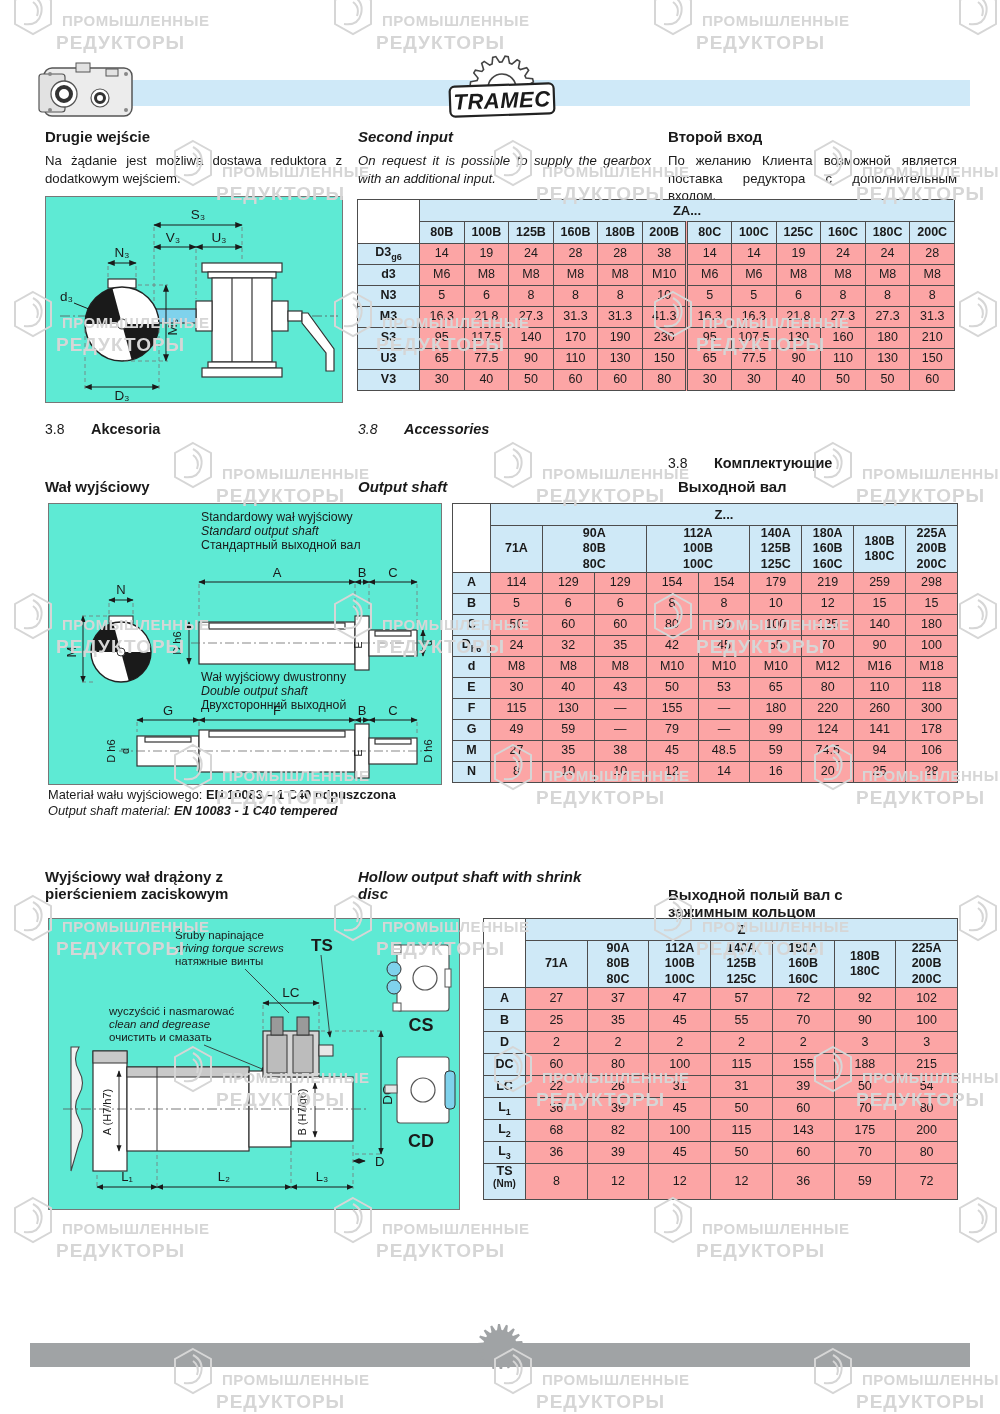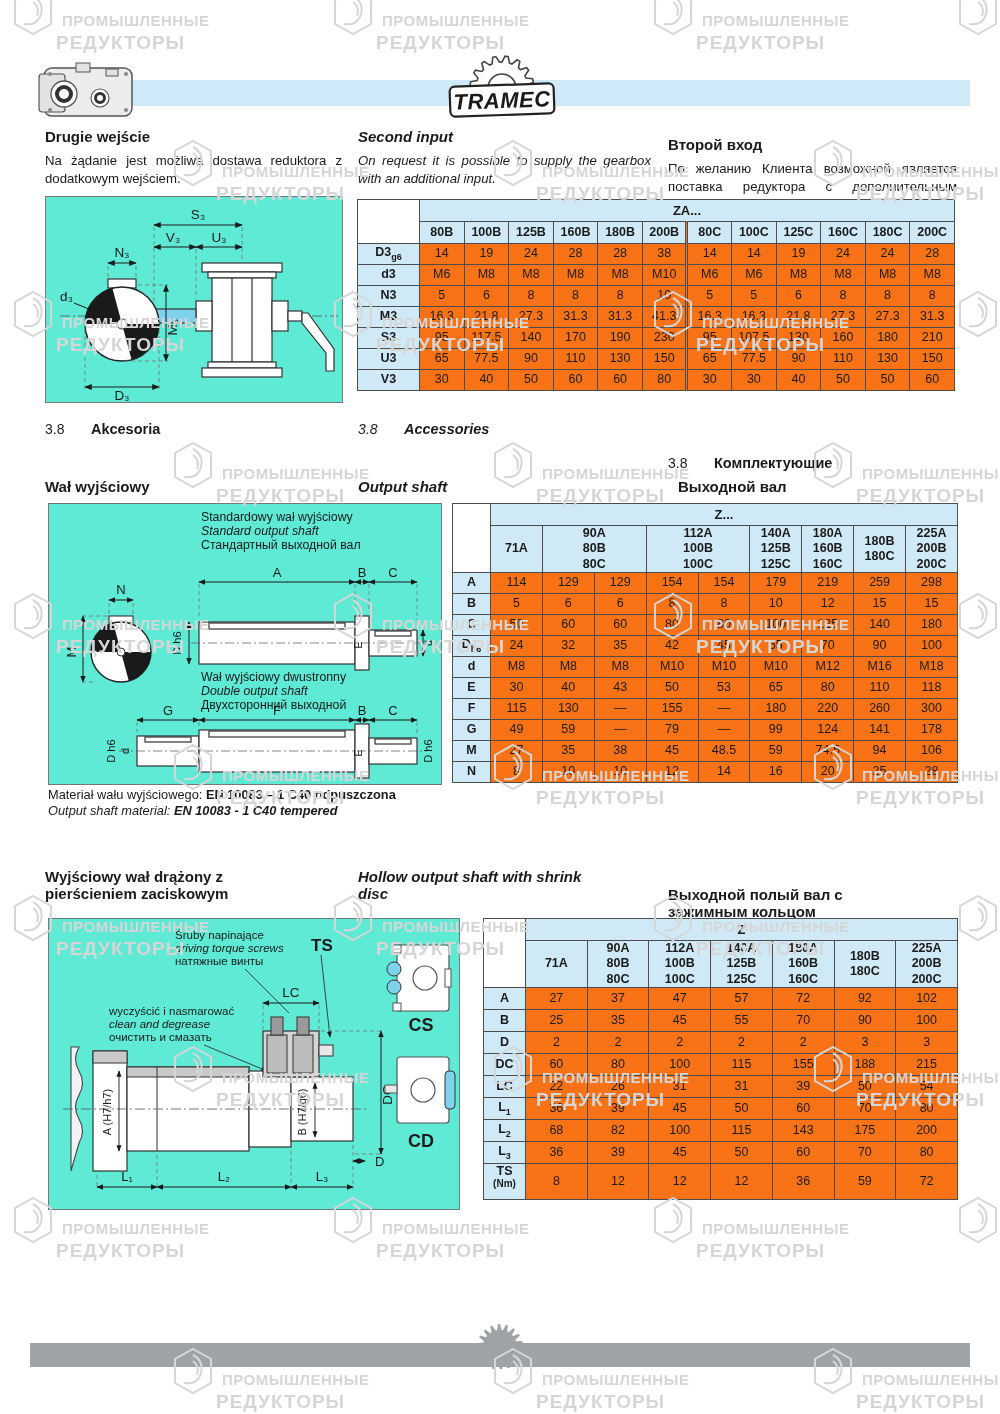--- a/index.html
+++ b/index.html
@@ -17,21 +17,21 @@
   
   .col{position:absolute;z-index:10;}
   .h-pl,.h-ru{font-size:15px;font-weight:bold;}
   .h-en{font-size:15px;font-weight:bold;font-style:italic;}
   .btxt{font-size:13.2px;line-height:1.34;text-align:justify;margin-top:7px;}
   .btxt.it{font-style:italic;}
   .secnum{font-size:14px;margin-right:22px;font-weight:normal;}
   .sechead{font-size:14.5px;font-weight:bold;}
   .sechead.it,.secnum.it{font-style:italic;}
   
-  .dtable{border-collapse:collapse;background:#f97316;z-index:10;position:absolute;table-layout:fixed;}
+  .dtable{border-collapse:collapse;background:#fca5a5;z-index:10;position:absolute;table-layout:fixed;}
   .dtable th,.dtable td{border:1px solid #4d4d4d;text-align:center;vertical-align:middle;
        padding:0 2px;font-size:12.5px;line-height:1.22;overflow:hidden;}
   .dtable .group{background:#cfe9f7;font-weight:bold;font-size:13px;height:21px;}
   .dtable .colhead{background:#cfe9f7;font-weight:bold;white-space:pre-line;}
   .dtable .rowhead{background:#cfe9f7;font-weight:bold;}
   .dtable .corner{background:#fff;}
   .dtable td{color:#1c1c1c;background:transparent;}
   #table1 td,#table1 .rowhead{height:20px;}
   #table1 .colhead{height:21px;}
   #table2 td,#table2 .rowhead{height:20px;}
@@ -94,21 +94,21 @@
   </div>
 
   <div class="col" style="left:45px;top:128px;width:297px;">
     <div class="h-pl">Drugie wejście</div>
     <div class="btxt">Na żądanie jest możliwa dostawa reduktora z dodatkowym wejściem.</div>
   </div>
   <div class="col" style="left:358px;top:128px;width:293px;">
     <div class="h-en">Second input</div>
     <div class="btxt it">On request it is possible to supply the gearbox with an additional input.</div>
   </div>
-  <div class="col" style="left:668px;top:128px;width:289px;margin-top:8px;">
+  <div class="col" style="left:668px;top:128px;width:289px;">
     <div class="h-ru">Второй вход</div>
     <div class="btxt">По желанию Клиента возможной является поставка редуктора с дополнительным входом.</div>
   </div>
 
   <div class="dbox" style="left:45px;top:196px;width:296px;height:205px;">
     <svg width="296" height="205" viewBox="0 0 296 205">
       <defs>
         <marker id="arA" viewBox="0 0 10 10" refX="9" refY="5" markerWidth="7.5" markerHeight="7.5" orient="auto-start-reverse">
           <path d="M0,1L10,5L0,9z" fill="#1a1a1a"></path>
           </marker>

